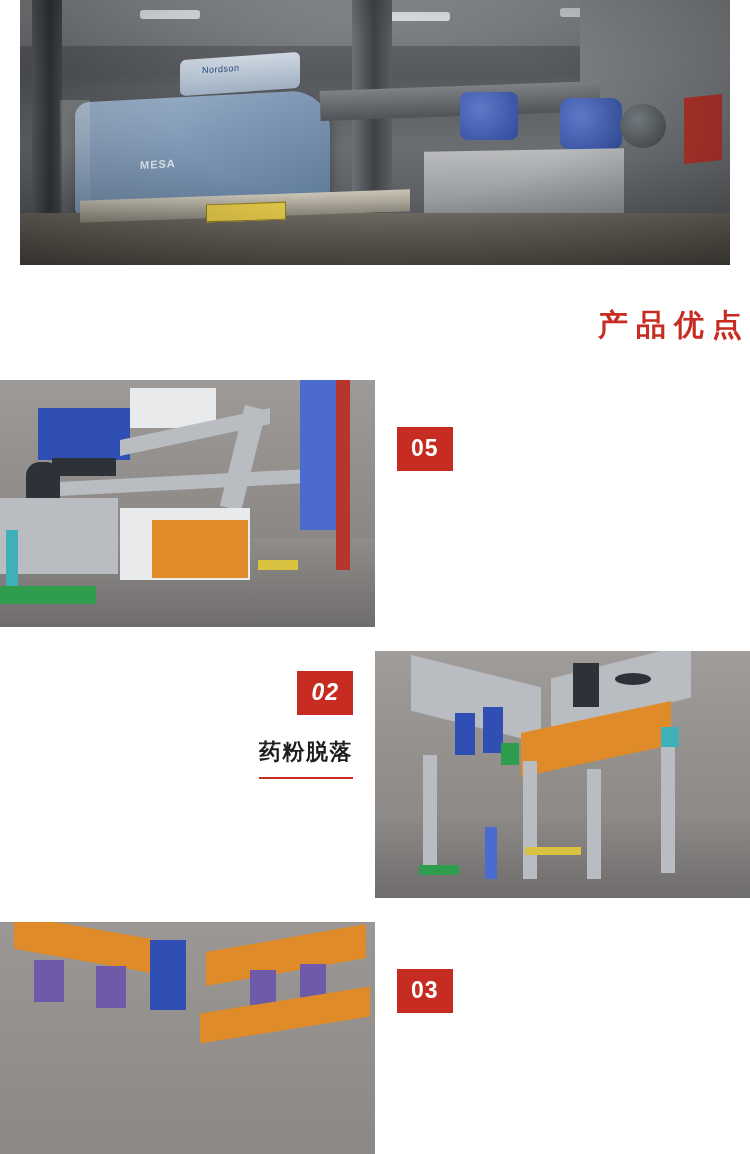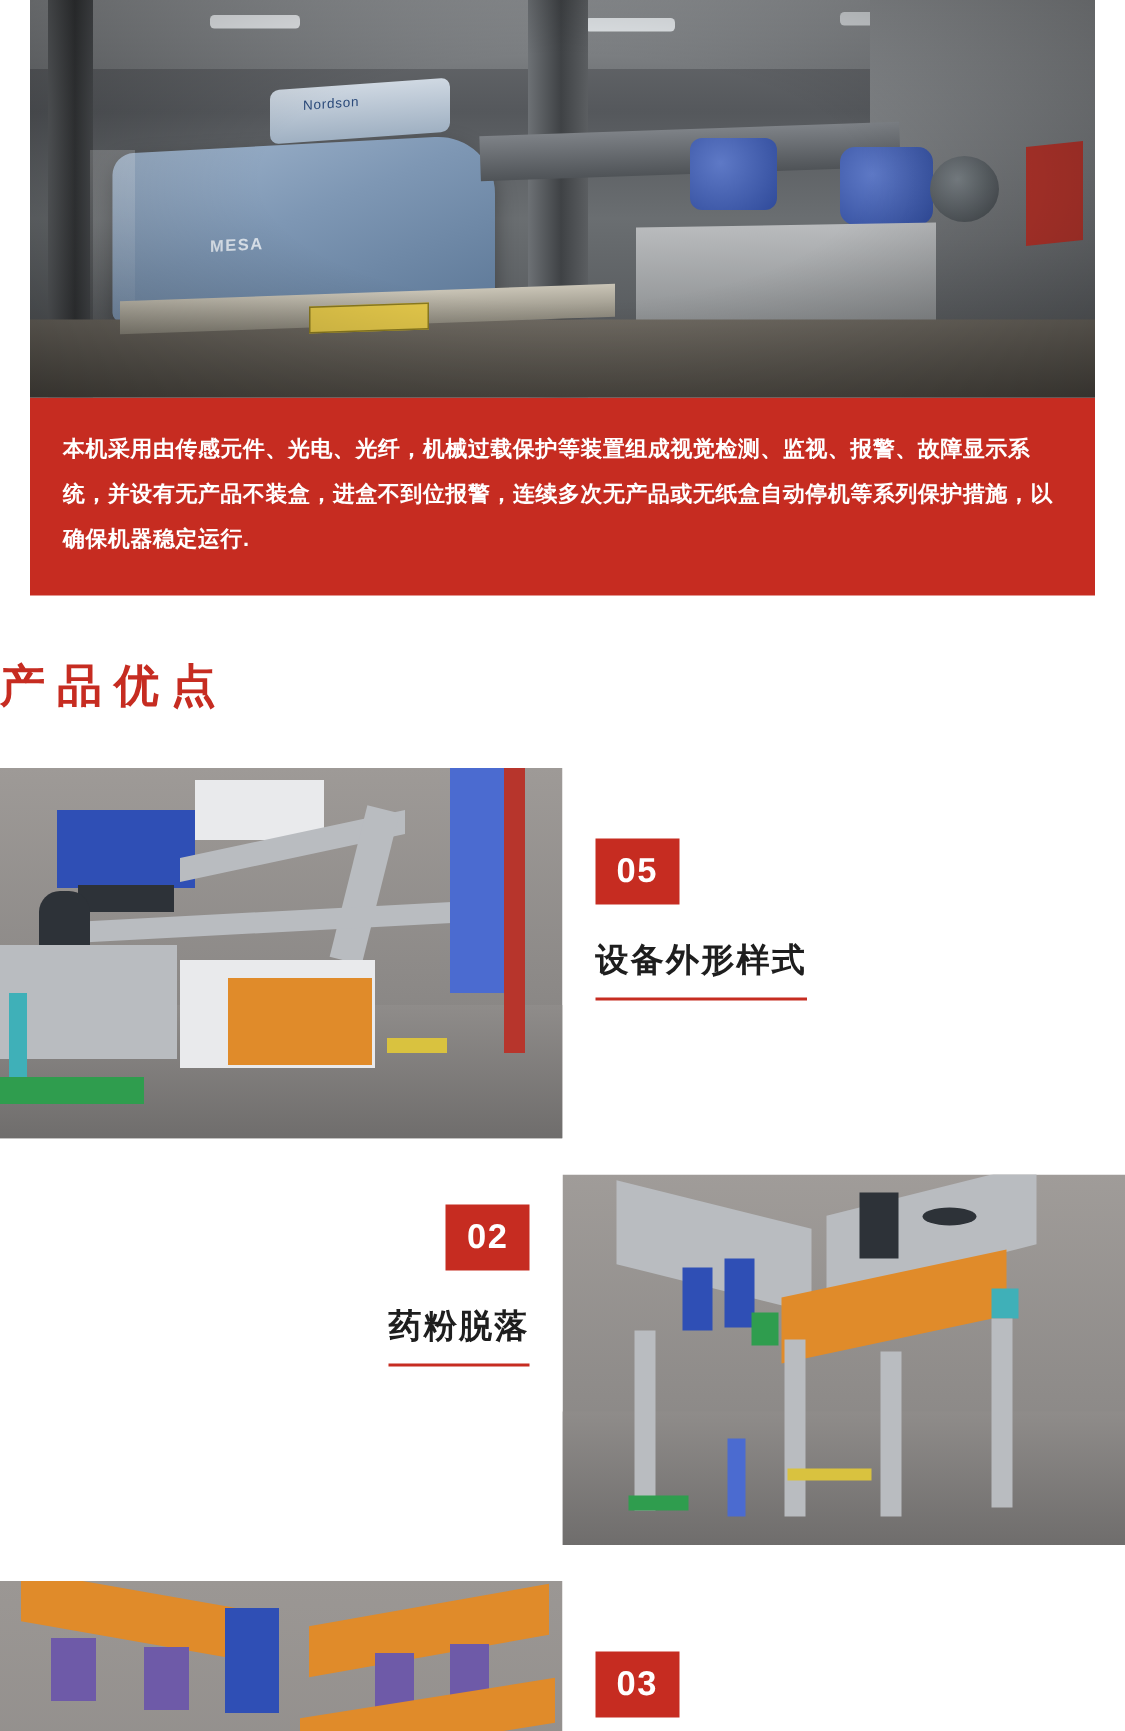--- a/index.html
+++ b/index.html
@@ -175,21 +175,21 @@
     color: #ffffff;
     padding: 20px 22px 22px 22px;
     font-size: 14.5px;
     line-height: 30px;
     letter-spacing: .5px;
     font-weight: bold;
   }
 
   
   .section-title-wrap {
-    text-align: left;
+    text-align: right;
     padding-top: 40px;
     padding-bottom: 24px;
   }
   .section-title-cn {
     font-size: 30px;
     color: #c62c21;
     font-weight: bold;
     letter-spacing: 8px;
     margin: 0 0 10px 0;
   }
@@ -227,21 +227,21 @@
     display: inline-block;
     background: #c62c21;
     color: #ffffff;
     font-size: 23px;
     font-weight: bold;
     letter-spacing: 1px;
     padding: 10px 14px 11px 14px;
     margin-top: 47px;
     line-height: 1;
   }
-  .benefit.reverse .num-badge { margin-top: 20px; }
+  .benefit.reverse .num-badge { margin-top: 20px; font-style: italic; }
 
   .benefit-heading {
     font-size: 22px;
     color: #1e1e1e;
     font-weight: bold;
     letter-spacing: 1.5px;
     margin: 22px 0 0 0;
     display: inline-block;
     padding-bottom: 10px;
     border-bottom: 2px solid #c62c21;
@@ -304,21 +304,20 @@
       <div class="photo-motor-a"></div>
       <div class="photo-motor-b"></div>
       <div class="photo-motor-c"></div>
       <div class="photo-cabinet"></div>
       <div class="photo-glass"></div>
       <div class="photo-floor"></div>
       <div class="photo-conveyor"></div>
       <div class="photo-yellow-tag"></div>
       <div class="photo-vignette"></div>
     </div>
-    <div class="hero-caption">本机采用由传感元件、光电、光纤，机械过载保护等装置组成视觉检测、监视、报警、故障显示系统，并设有无产品不装盒，进盒不到位报警，连续多次无产品或无纸盒自动停机等系列保护措施，以确保机器稳定运行.</div>
   </div>
 
   <div class="section-title-wrap">
     <div class="section-title-cn">产品优点</div>
   </div>
 
   <div class="benefit normal">
     <div class="benefit-img">
       <div class="cad cad-1">
         <div class="cad-floor"></div>
@@ -334,23 +333,20 @@
         <div class="cad-gray" style="left:0px;top:118px;width:118px;height:76px;"></div>
         <div class="cad-blue-l" style="left:300px;top:0px;width:36px;height:150px;"></div>
         <div class="cad-red" style="left:336px;top:0px;width:14px;height:190px;"></div>
         <div class="cad-teal" style="left:6px;top:150px;width:12px;height:64px;"></div>
         <div class="cad-green" style="left:0px;top:206px;width:96px;height:18px;"></div>
         <div class="cad-yellow" style="left:258px;top:180px;width:40px;height:10px;"></div>
       </div>
     </div>
     <div class="benefit-text">
       <div class="num-badge">05</div>
-      <div>
-        <div class="benefit-heading">设备外形样式</div>
-      </div>
     </div>
   </div>
 
   <div class="benefit reverse" style="margin-top:24px;">
     <div class="benefit-img">
       <div class="cad cad-2">
         <div class="cad-floor"></div>
         <div class="cad-gray" style="left:36px;top:20px;width:130px;height:56px;transform:skewY(14deg);"></div>
         <div class="cad-gray" style="left:176px;top:10px;width:140px;height:54px;transform:skewY(-14deg);"></div>
         <div class="cad-dark" style="left:198px;top:12px;width:26px;height:44px;"></div>

